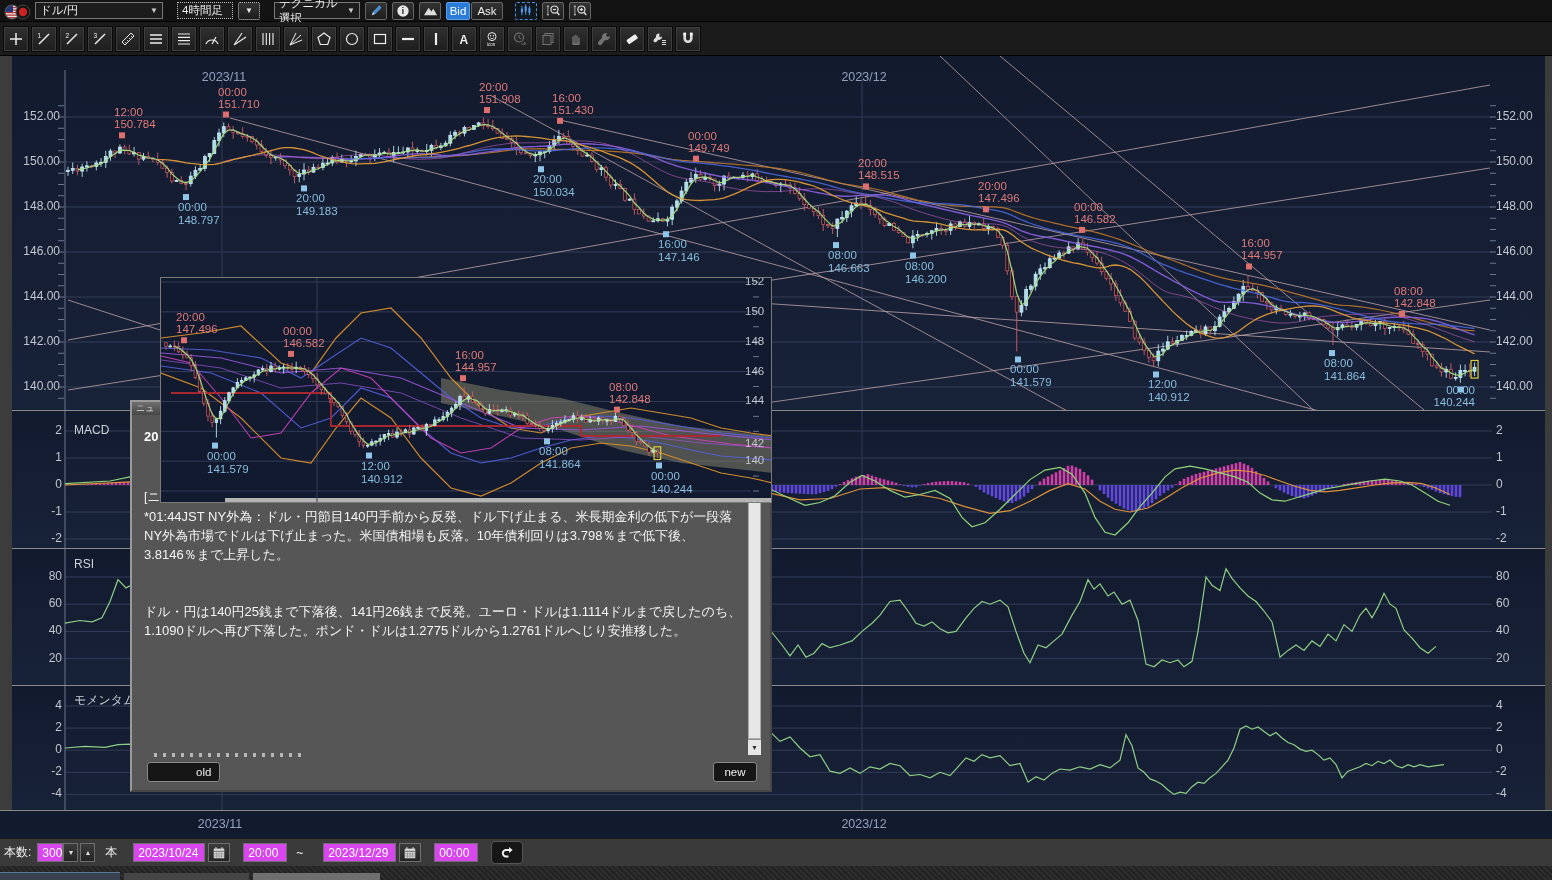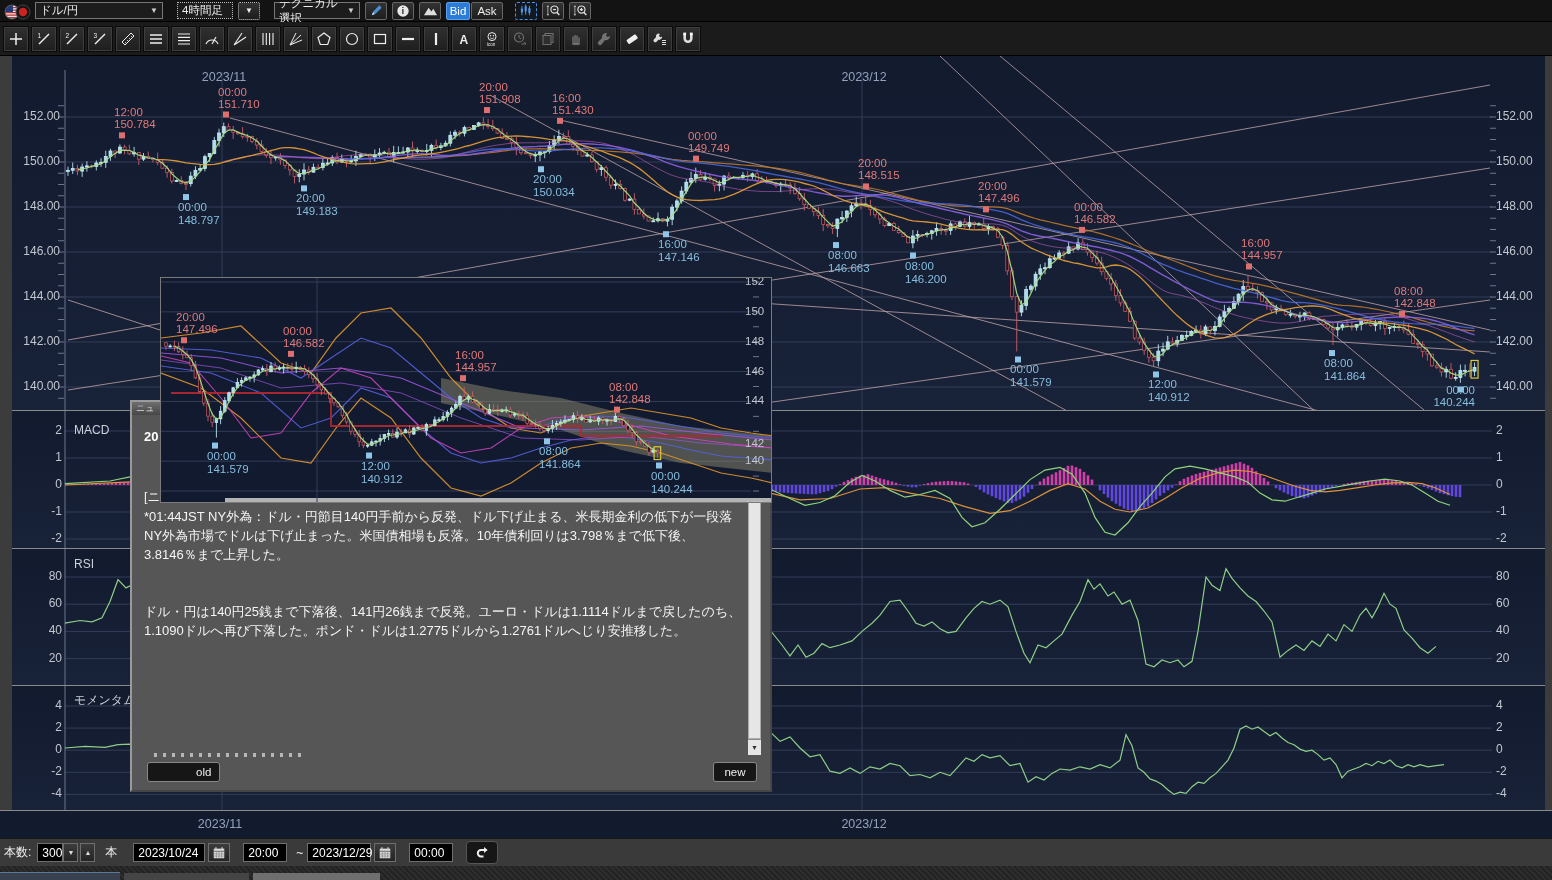--- a/index.html
+++ b/index.html
@@ -61,21 +61,21 @@
 #pp-new{right:13px;}
 .pp-micro{position:absolute;left:22px;bottom:33px;width:150px;height:4px;opacity:.75;
   background:repeating-linear-gradient(90deg,#d6d6d6 0 3px,transparent 3px 9px);}
 #pp-scroll{position:absolute;right:9px;top:78px;bottom:35px;width:13px;background:#8d8d8d;}
 #pp-thumb{position:absolute;left:0;top:0;width:13px;bottom:16px;background:#e6e6e6;border:1px solid #aaa;box-sizing:border-box;}
 #pp-down{position:absolute;left:0;bottom:0;width:13px;height:15px;background:#e6e6e6;color:#333;
   font-size:7px;display:flex;align-items:center;justify-content:center;}
 
 #controlbar{position:absolute;left:0;top:838px;width:1552px;height:28px;background:#3a3a3a;border-top:1px solid #181818;
   display:flex;align-items:center;font-size:12px;color:#f0f0f0;box-sizing:border-box;}
-.cb-box{height:19px;background:#000000;border:1px solid #6e6e6e;display:flex;align-items:center;
+.cb-box{height:19px;background:#d946ef;border:1px solid #6e6e6e;display:flex;align-items:center;
   padding:0 4px;box-sizing:border-box;font-size:12px;color:#fff;}
 .cb-btn{width:15px;height:19px;background:linear-gradient(#3c3c3c,#242424);border:1px solid #6e6e6e;
   display:flex;align-items:center;justify-content:center;font-size:7px;color:#ddd;box-sizing:border-box;}
 .cb-ico{width:22px;}
 .cb-undo{width:30px;height:21px;background:#161616;border:1px solid #555;border-radius:4px;
   display:flex;align-items:center;justify-content:center;}
 #bottomstrip{position:absolute;left:0;top:866px;width:1552px;height:14px;
   background:repeating-linear-gradient(45deg,#2d2d2d 0 2px,#232323 2px 4px);}
 .strip-tab{position:absolute;bottom:0;height:7px;}
 </style>
@@ -1850,21 +1850,21 @@
           <rect x="2" y="3" width="12" height="11" fill="#ddd"></rect>
           <path d="M2 6h12" stroke="#555"></path>
           <path d="M5 6v8M8 6v8M11 6v8M2 9h12M2 11.5h12" stroke="#888" stroke-width=".8"></path>
           <path d="M4.5 1.5v2.5M11.5 1.5v2.5" stroke="#ccc" stroke-width="1.5"></path>
         </svg>
       </div>
     <div class="cb-box" style="width:44px;margin-left:13px">
         <span>20:00</span>
       </div>
     <span style="margin-left:9px">~</span>
-    <div class="cb-box" style="width:64px;margin-left:4px">
+    <div class="cb-box" style="width:73px;margin-left:20px">
         <span>2023/12/29</span>
       </div>
     <div class="cb-btn cb-ico" style="margin-left:3px">
         <svg width="14" height="14" viewBox="0 0 16 16">
           <rect x="2" y="3" width="12" height="11" fill="#ddd"></rect>
           <path d="M2 6h12" stroke="#555"></path>
           <path d="M5 6v8M8 6v8M11 6v8M2 9h12M2 11.5h12" stroke="#888" stroke-width=".8"></path>
           <path d="M4.5 1.5v2.5M11.5 1.5v2.5" stroke="#ccc" stroke-width="1.5"></path>
         </svg>
       </div>

